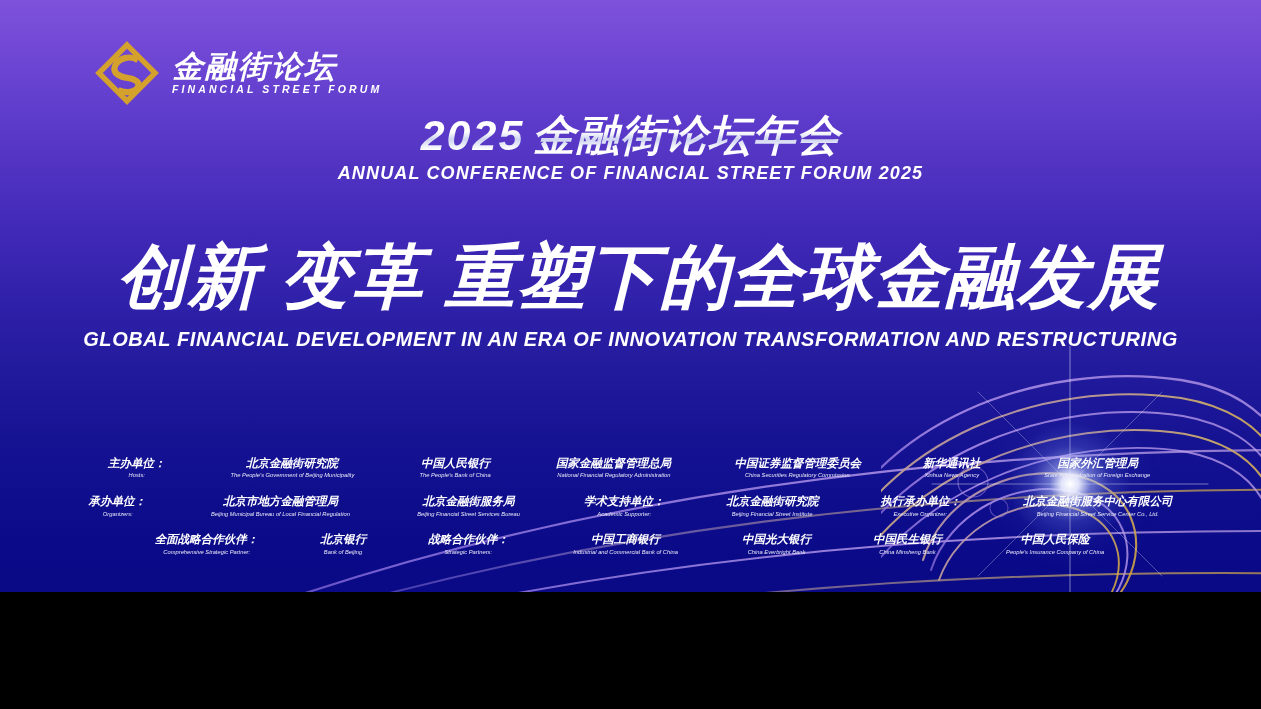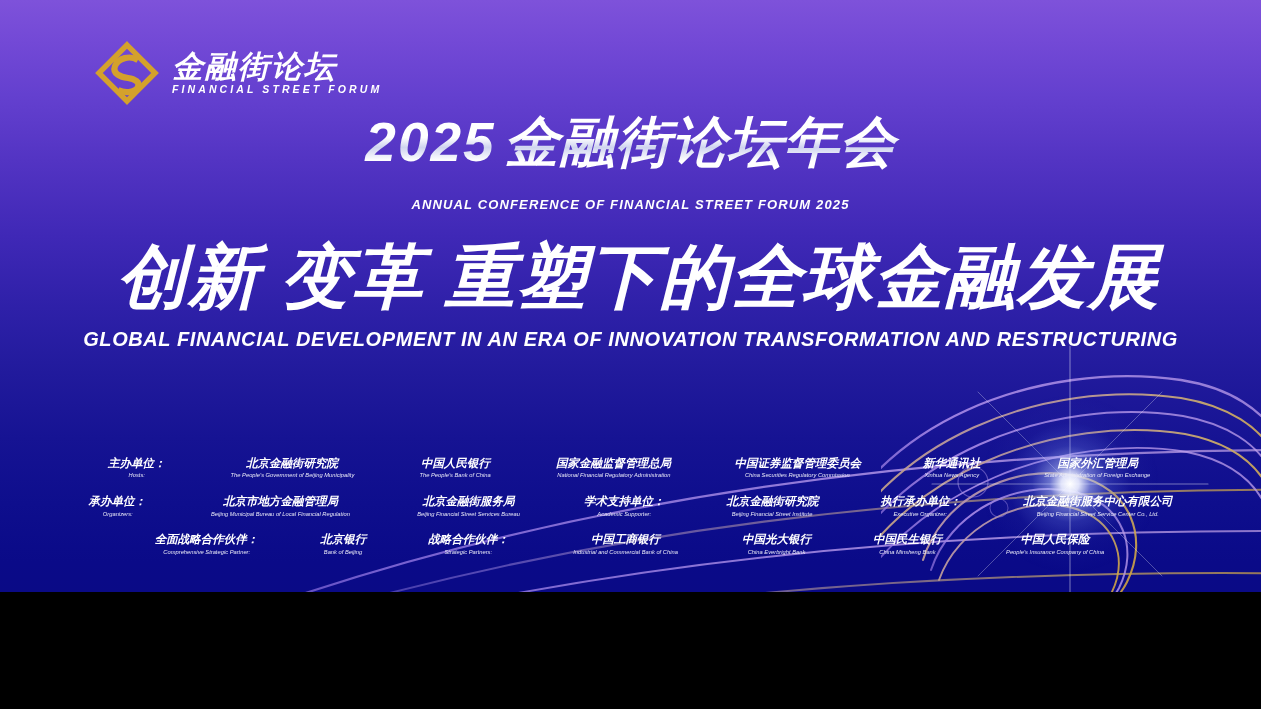--- a/index.html
+++ b/index.html
@@ -98,38 +98,38 @@
 
   
   .event-title-block {
     position: absolute;
     left: 0;
     right: 0;
     top: 112px;
     text-align: center;
   }
   .event-title {
-    font-size: 55px;
+    font-size: 43px;
     font-weight: bold;
     letter-spacing: 1px;
     line-height: 1.1;
     background: linear-gradient(to bottom, #ffffff 0%, #ffffff 42%, #cfd4ef 58%, #ffffff 80%);
     -webkit-background-clip: text;
     background-clip: text;
     color: transparent;
     -webkit-text-fill-color: transparent;
     font-family: "Liberation Sans", "DejaVu Sans", sans-serif;
   }
   .event-title .num { letter-spacing: 2px; padding-right: 8px; }
   .event-subtitle {
-    font-size: 13px;
+    font-size: 18px;
     font-weight: bold;
     color: #ffffff;
     letter-spacing: 1.15px;
-    margin-top: 24px;
+    margin-top: 4px;
   }
 
   
   .headline-block {
     position: absolute;
     left: 0;
     right: 0;
     top: 238px;
     text-align: center;
   }

